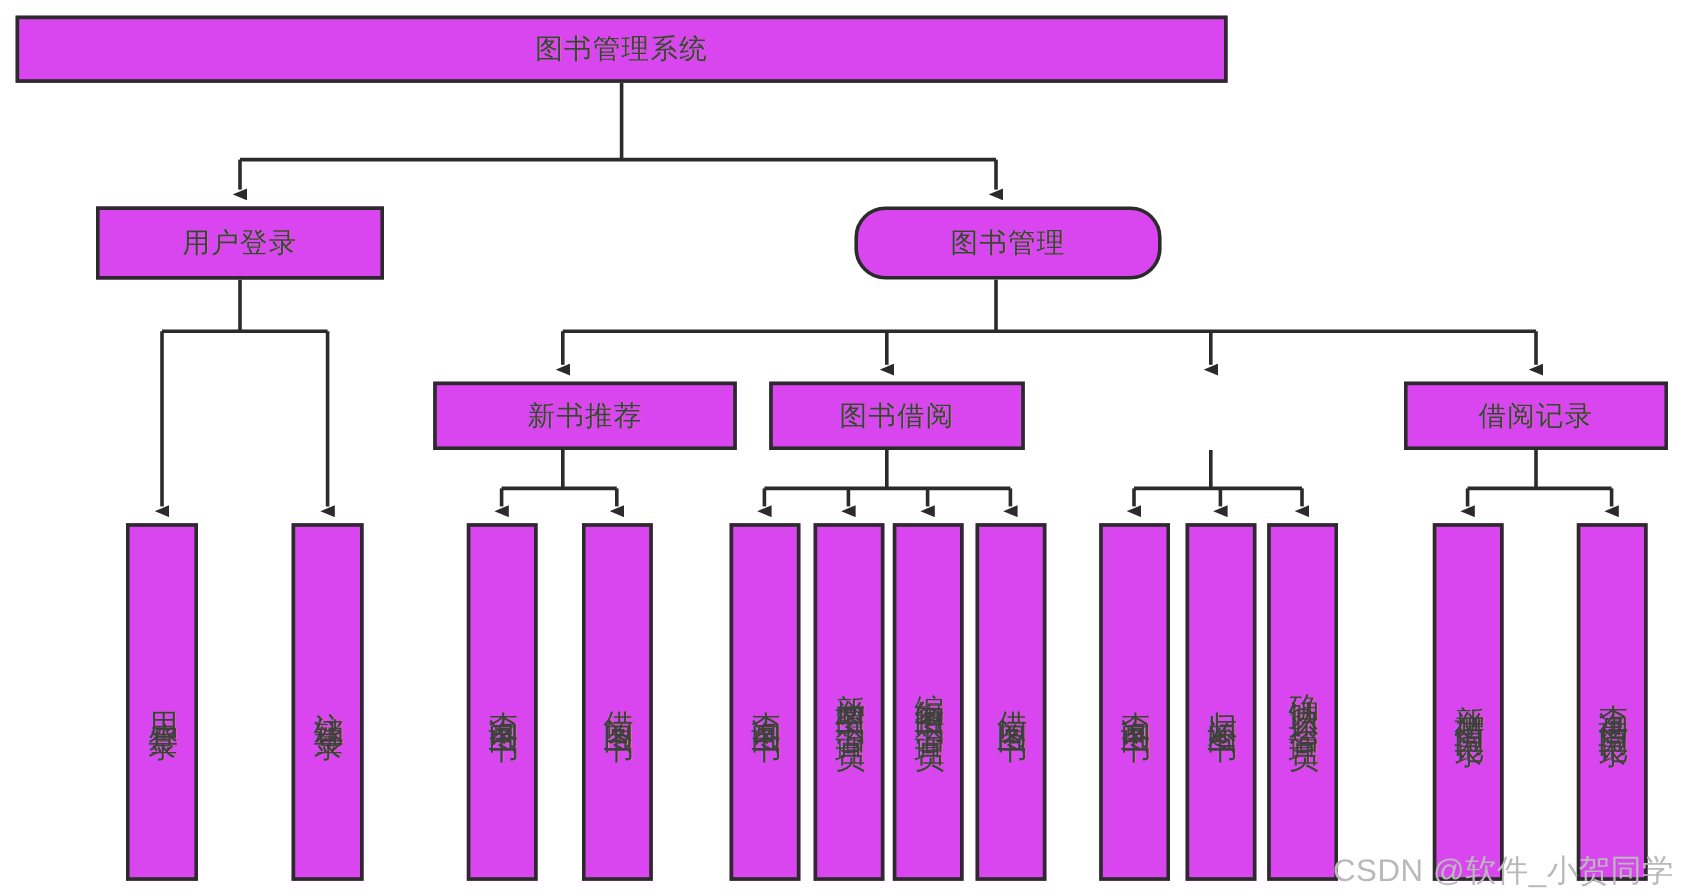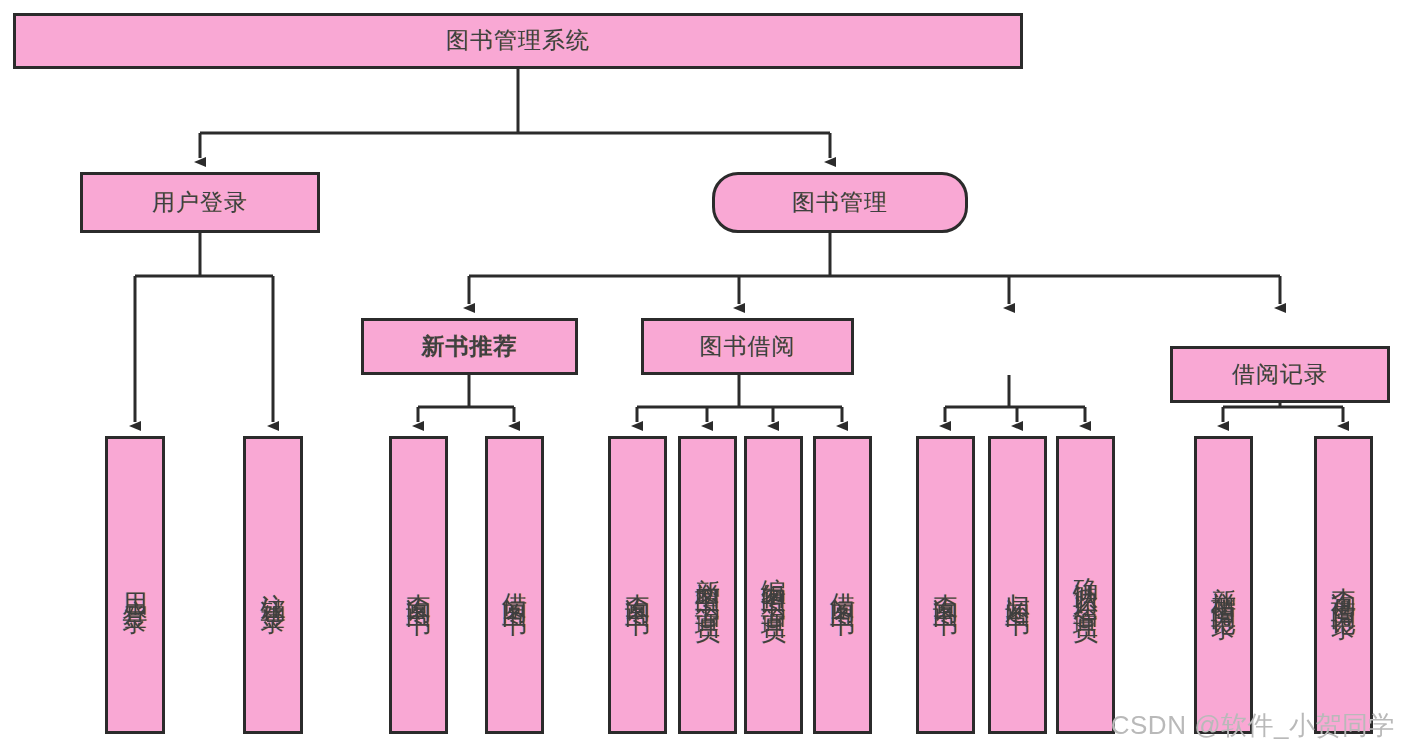--- a/index.html
+++ b/index.html
@@ -16,21 +16,21 @@
   }
   svg#wires{
     position:absolute;
     left:0;top:0;
     width:1405px;height:747px;
     pointer-events:none;
   }
   .node{
     position:absolute;
     box-sizing:border-box;
-    background:#f9a8d4;
+    background:#d946ef;
     border:3px solid #2b2b2b;
     display:flex;
     align-items:center;
     justify-content:center;
     color:#3d3d3d;
     z-index:2;
   }
   .node .lbl{
     display:block;
     text-align:center;
@@ -133,30 +133,30 @@
   </div>
 
   <div class="node h-node" style="left:80px;top:172px;width:240px;height:61px;">
     <span class="lbl">用户登录</span>
   </div>
 
   <div class="node h-node" style="left:712px;top:172px;width:256px;height:61px;border-radius:26px;">
     <span class="lbl">图书管理</span>
   </div>
 
-  <div class="node h-node" style="left:361px;top:318px;width:217px;height:57px;font-weight:bold;">
+  <div class="node h-node" style="left:361px;top:318px;width:253px;height:57px;">
     <span class="lbl">新书推荐</span>
   </div>
 
   <div class="node h-node" style="left:641px;top:318px;width:213px;height:57px;">
     <span class="lbl">图书借阅</span>
   </div>
 
 
-  <div class="node h-node" style="left:1170px;top:318px;width:220px;height:57px;margin-top:28px;">
+  <div class="node h-node" style="left:1170px;top:318px;width:220px;height:57px;">
     <span class="lbl">借阅记录</span>
   </div>
 
   <div class="node leaf" style="left:105px;top:436px;width:60px;height:298px;">
     <span class="lbl">用户登录</span>
   </div>
 
   <div class="node leaf" style="left:243px;top:436px;width:60px;height:298px;">
     <span class="lbl">注销登录</span>
   </div>

